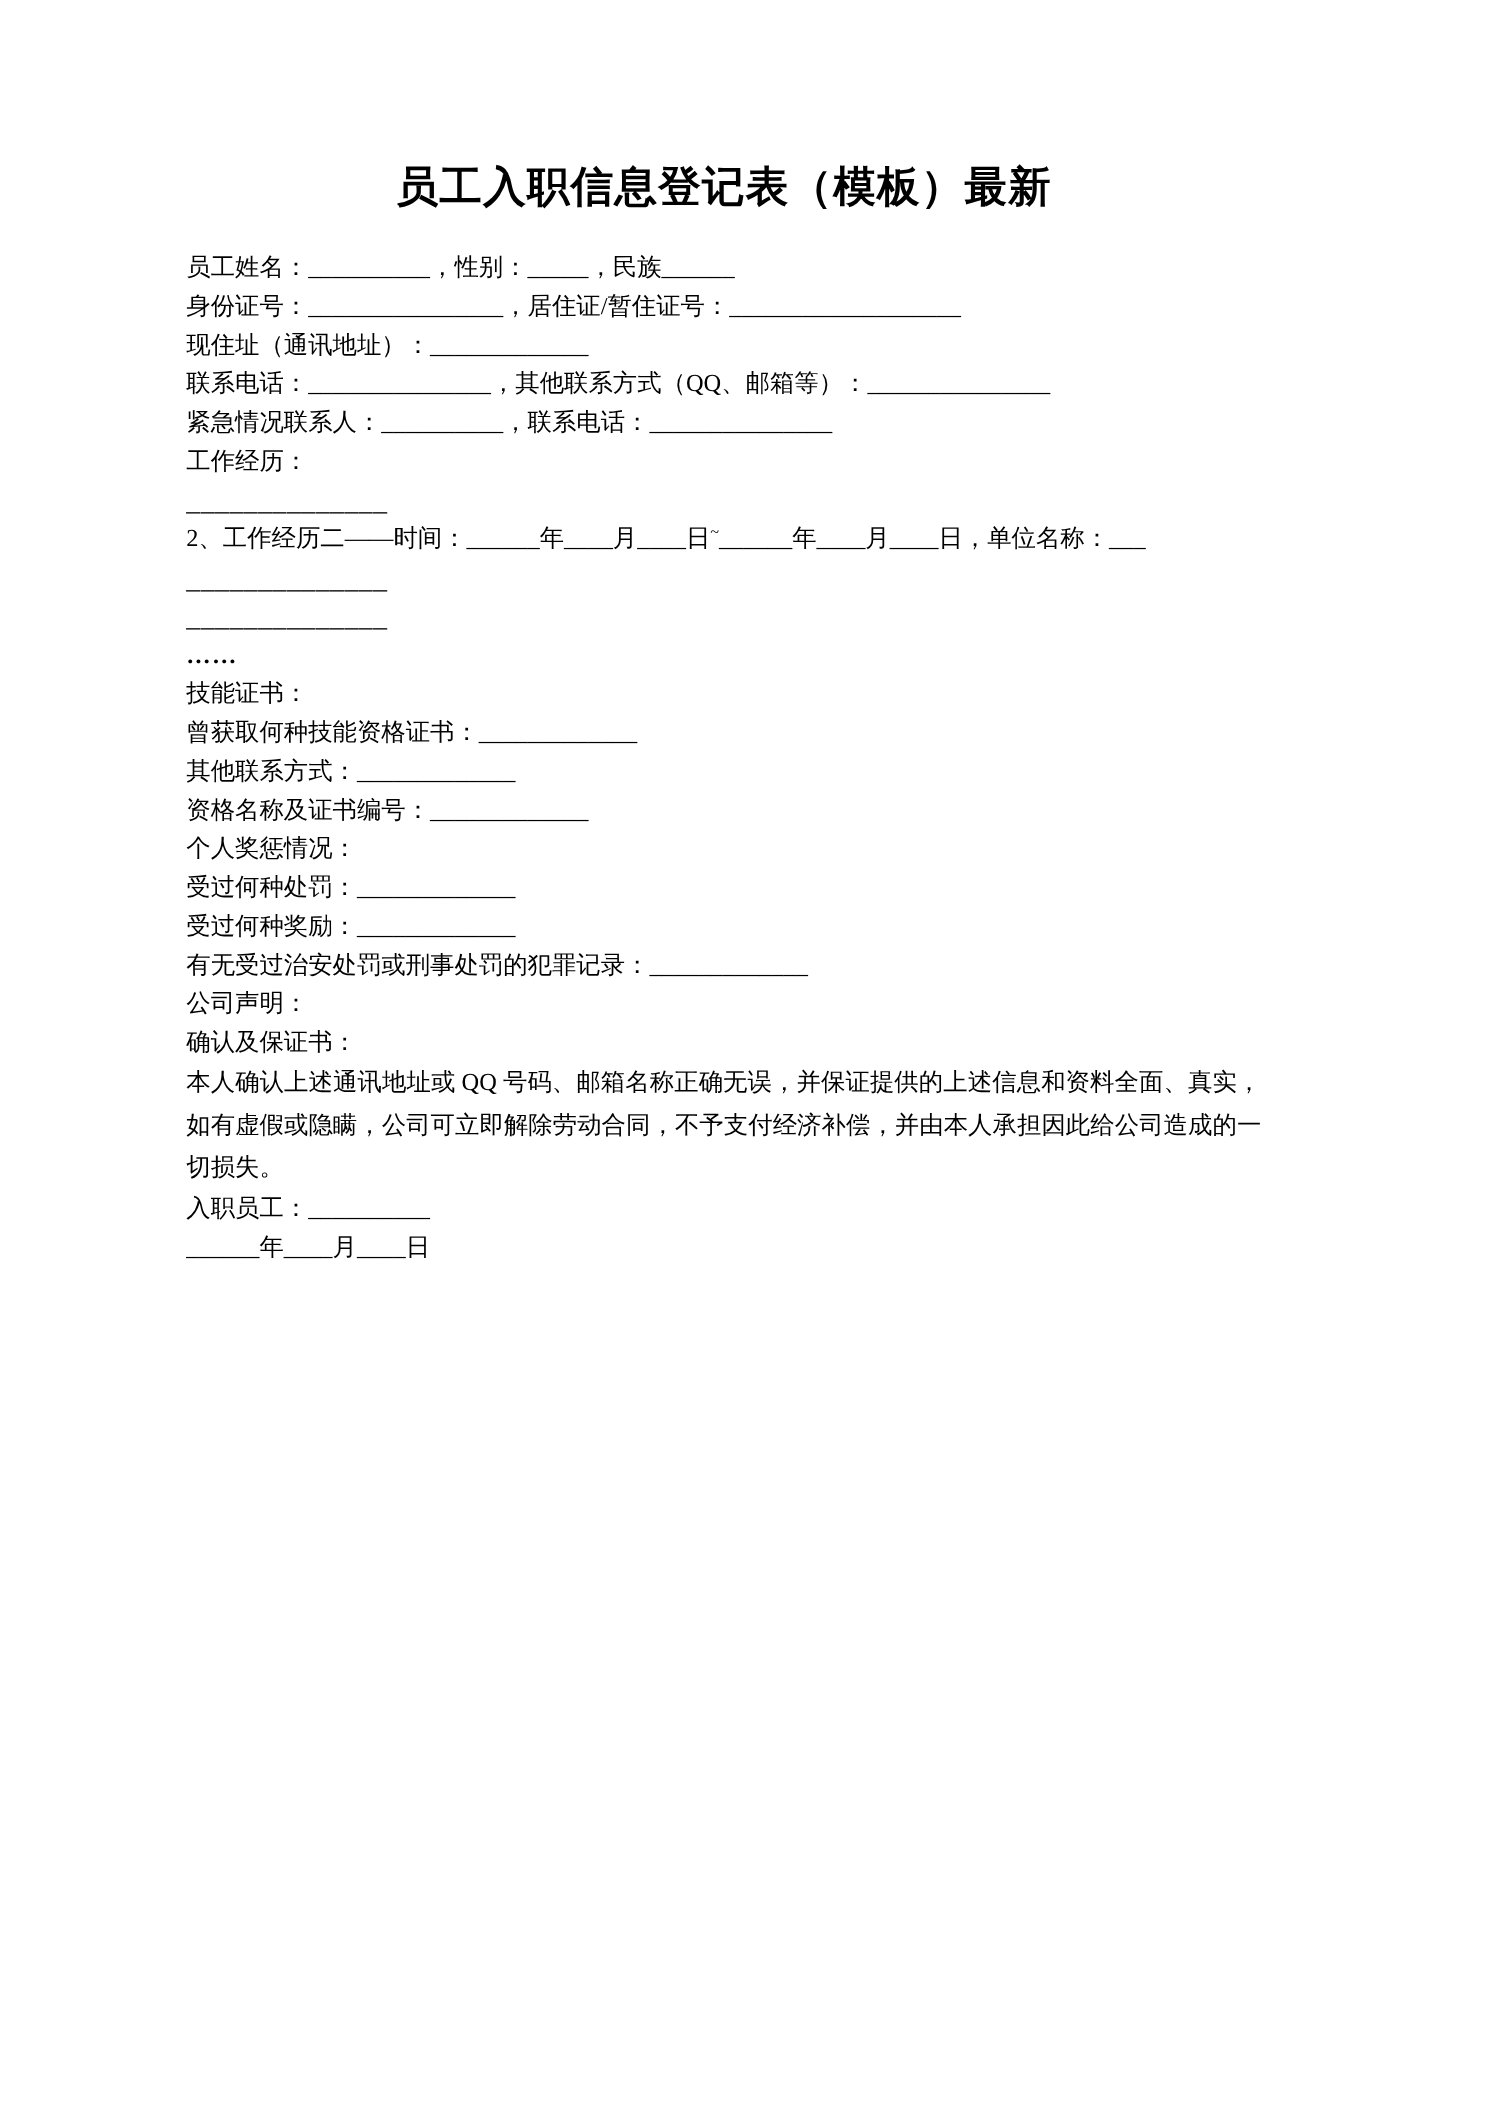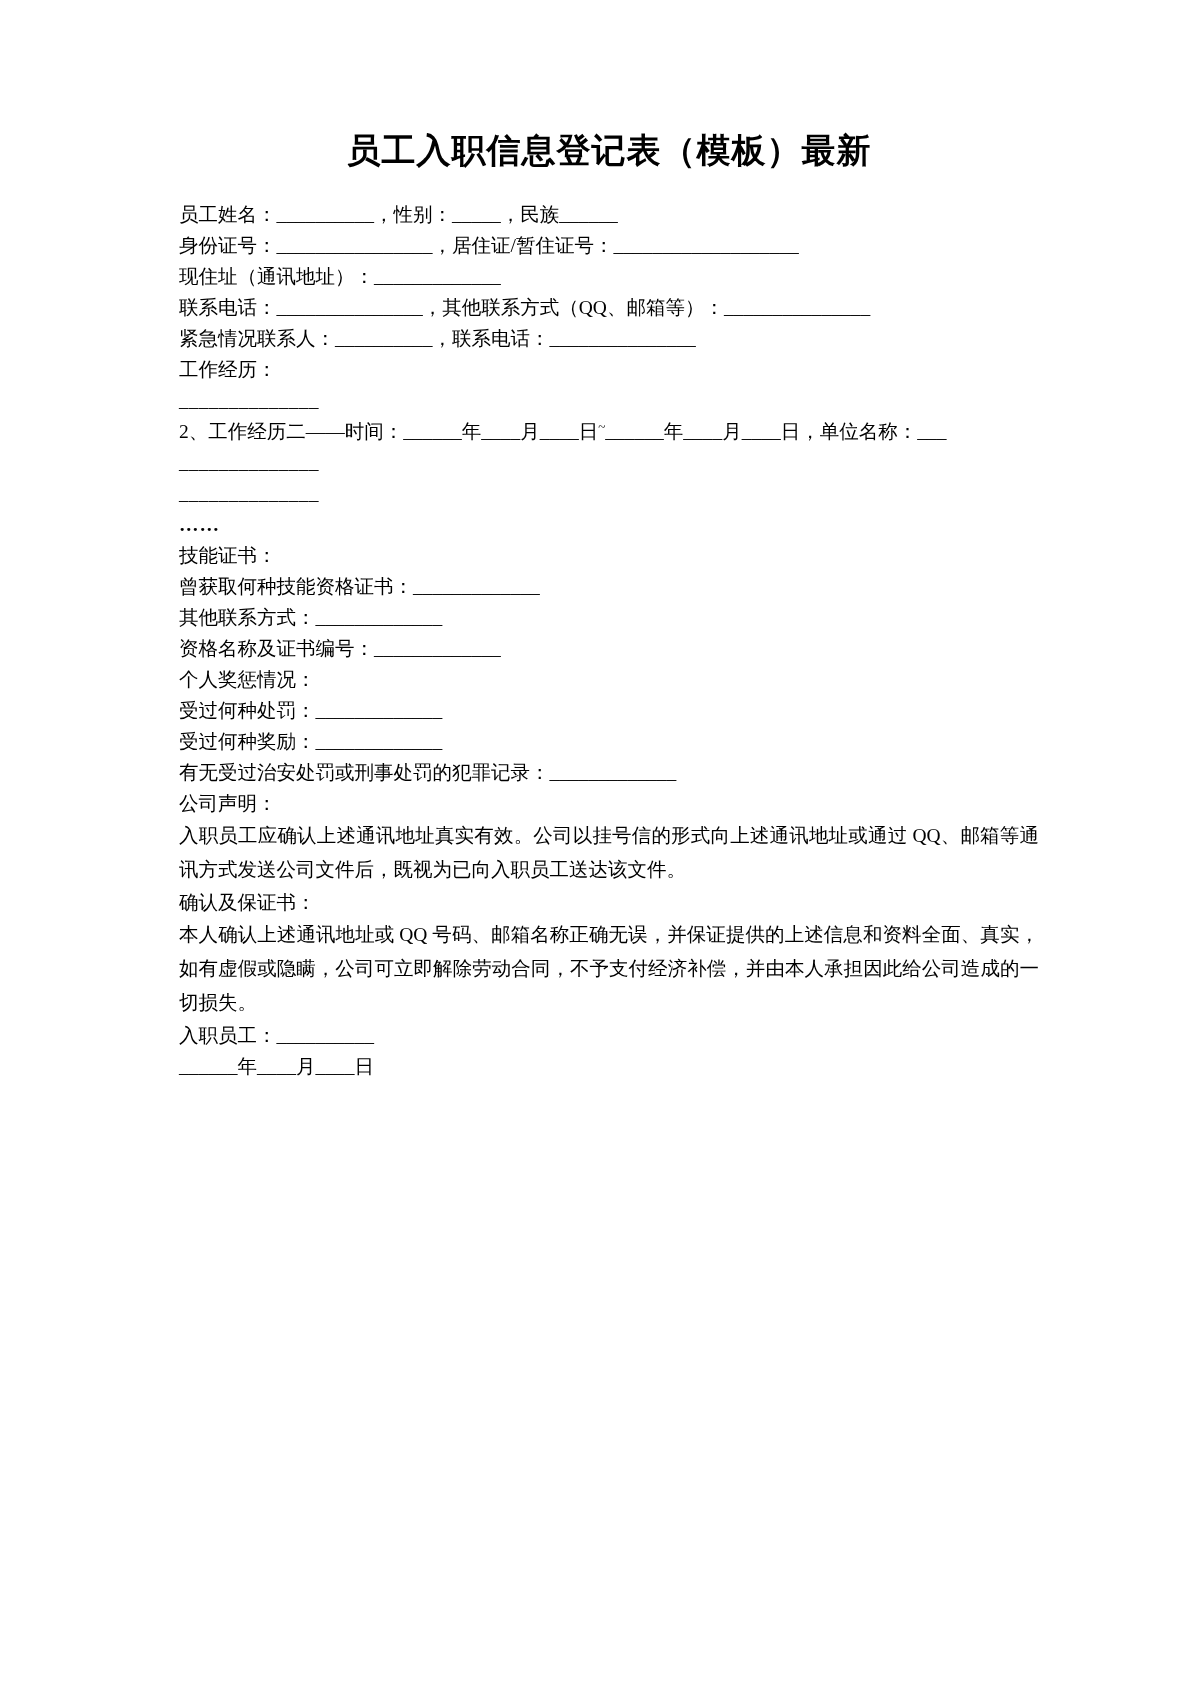--- a/index.html
+++ b/index.html
@@ -14,21 +14,21 @@
   .page {
     position: relative;
     width: 1190px;
     height: 1683px;
     margin: 0 auto;
     background: #ffffff;
     overflow: hidden;
   }
   .content {
     position: absolute;
-    left: 179px;
+    left: 149px;
     top: 130px;
     width: 860px;
   }
   .doc-title {
     font-size: 34px;
     font-weight: bold;
     text-align: center;
     letter-spacing: 1px;
     margin: 0 0 26px 0;
     line-height: 1.25;
@@ -48,21 +48,21 @@
     text-justify: inter-ideograph;
   }
   .ellipsis {
     font-size: 19.5px;
     line-height: 31px;
     font-weight: bold;
     letter-spacing: 1px;
     margin: 0;
   }
   .blank-wrap {
-    font-size: 19px;
+    font-size: 22px;
     line-height: 31px;
     margin: 0;
     white-space: pre;
     letter-spacing: 0.5px;
   }
   .tilde {
     font-size: 13px;
     vertical-align: super;
     line-height: 0;
   }
@@ -96,21 +96,20 @@
     <p class="line">曾获取何种技能资格证书：_____________</p>
     <p class="line">其他联系方式：_____________</p>
     <p class="line">资格名称及证书编号：_____________</p>
 
     <p class="line">个人奖惩情况：</p>
     <p class="line">受过何种处罚：_____________</p>
     <p class="line">受过何种奖励：_____________</p>
     <p class="line">有无受过治安处罚或刑事处罚的犯罪记录：_____________</p>
 
     <p class="line">公司声明：</p>
-    <p class="para">入职员工应确认上述通讯地址真实有效。公司以挂号信的形式向上述通讯地址或通过 QQ、邮箱等通讯方式发送公司文件后，既视为已向入职员工送达该文件。</p>
 
     <p class="line">确认及保证书：</p>
     <p class="para">本人确认上述通讯地址或 QQ 号码、邮箱名称正确无误，并保证提供的上述信息和资料全面、真实，如有虚假或隐瞒，公司可立即解除劳动合同，不予支付经济补偿，并由本人承担因此给公司造成的一切损失。</p>
 
     <p class="line">入职员工：__________</p>
     <p class="line">______年____月____日</p>
 
   </div>
 </div>
 

